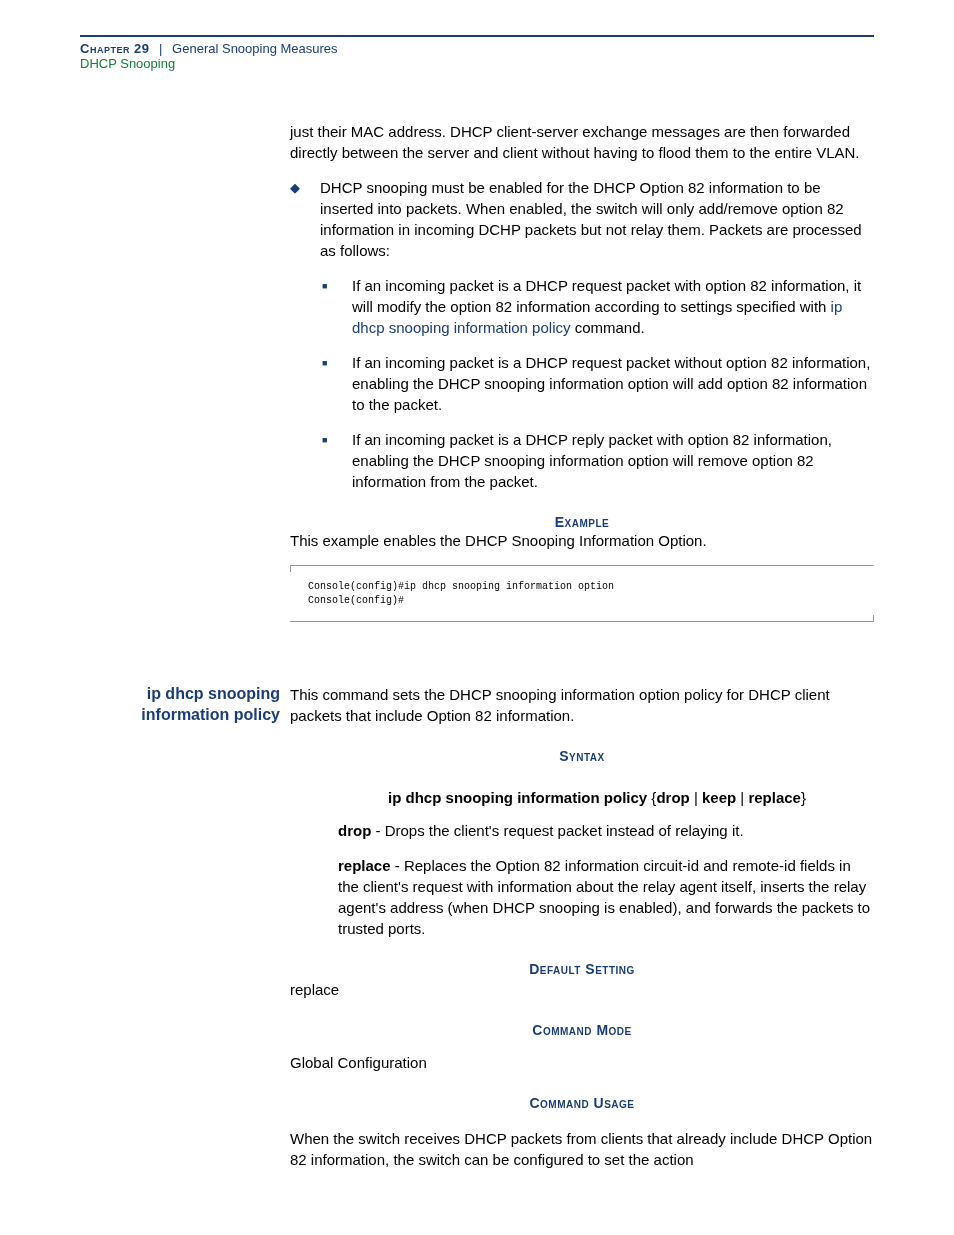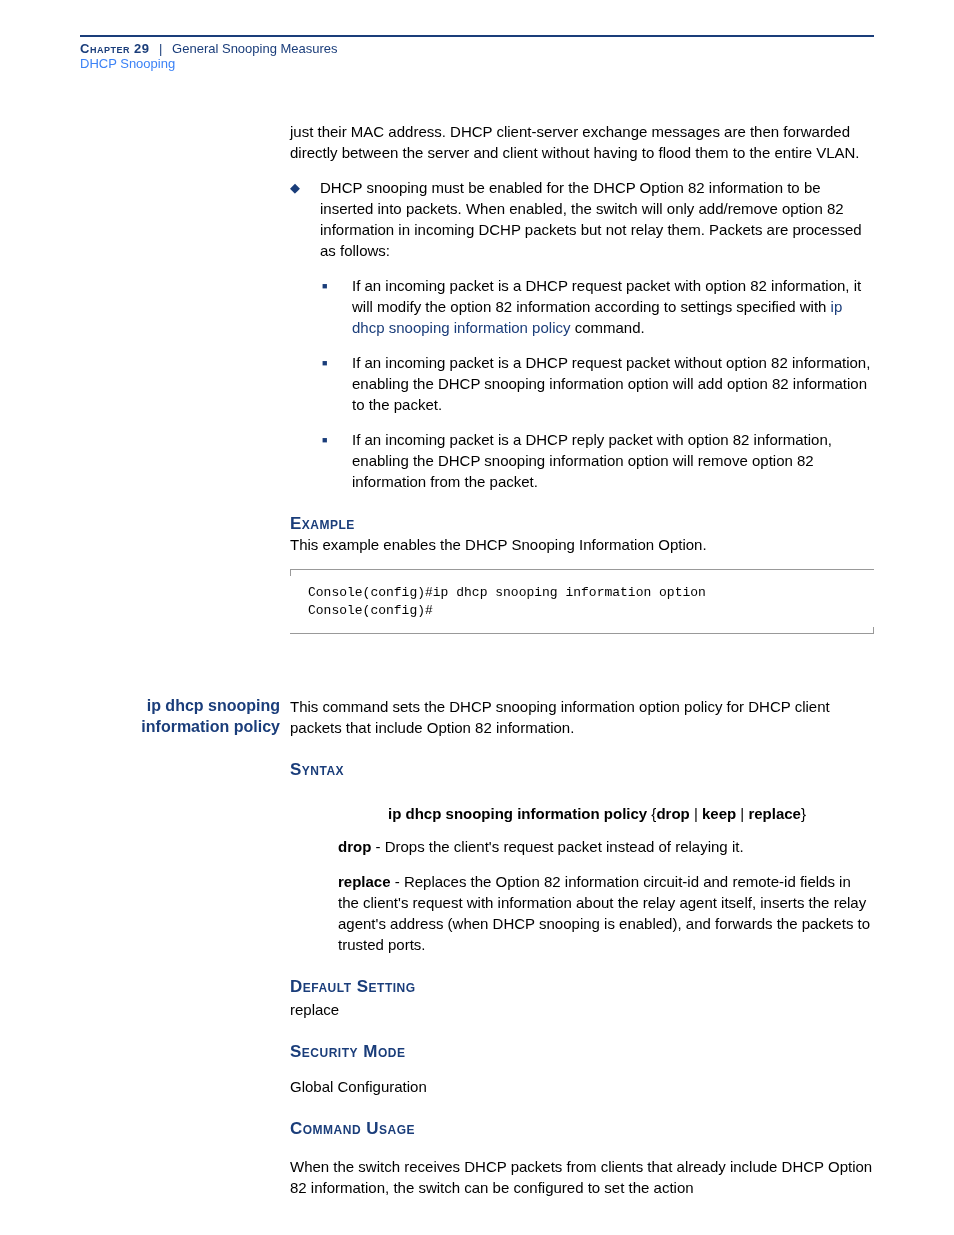--- a/index.html
+++ b/index.html
@@ -25,21 +25,21 @@
   .header-line .chapter {
     font-variant: small-caps;
     font-weight: bold;
     letter-spacing: 0.5px;
   }
   .header-line .sep {
     margin: 0 6px;
   }
   .header-sub {
     font-size: 13px;
-    color: #3b82f6;
+    color: #15803d;
     margin-bottom: 50px;
   }
   .content {
     display: flex;
   }
   .left-col {
     width: 200px;
     flex-shrink: 0;
     text-align: right;
     padding-right: 10px;
@@ -78,30 +78,31 @@
     margin-left: 30px;
   }
   .link {
     color: #1a3d7a;
   }
   .sec-head {
     font-variant: small-caps;
     font-weight: bold;
     color: #1a3d7a;
     letter-spacing: 0.5px;
-    font-size: 17px;
+    font-size: 14px;
     margin-top: 22px;
+    text-align: center;
   }
   .codebox {
     border-top: 1px solid #999;
     border-bottom: 1px solid #999;
     margin: 12px 0 12px 0;
     padding: 14px 18px;
     font-family: "Courier New", monospace;
-    font-size: 13px;
+    font-size: 10px;
     white-space: pre;
     position: relative;
     line-height: 1.35;
   }
   .codebox::before {
     content: "";
     position: absolute;
     left: 0;
     top: 0;
     width: 6px;
@@ -199,21 +200,21 @@
       <div class="param-block">
         <span class="k">drop</span><span> - Drops the client's request packet instead of relaying it.</span>
       </div>
       <div class="param-block">
         <span class="k">replace</span><span> - Replaces the Option 82 information circuit-id and remote-id fields in the client's request with information about the relay agent itself, inserts the relay agent's address (when DHCP snooping is enabled), and forwards the packets to trusted ports.</span>
       </div>
 
       <div class="sec-head">Default Setting</div>
       <p class="body-text" style="margin-top:2px;">replace</p>
 
-      <div class="sec-head">Security Mode</div>
+      <div class="sec-head">Command Mode</div>
       <p class="body-text" style="margin-top:14px;">Global Configuration</p>
 
       <div class="sec-head">Command Usage</div>
       <p class="body-text" style="margin-top:17px;">When the switch receives DHCP packets from clients that already include DHCP Option 82 information, the switch can be configured to set the action</p>
 
     </div>
   </div>
 
 </div>
 

